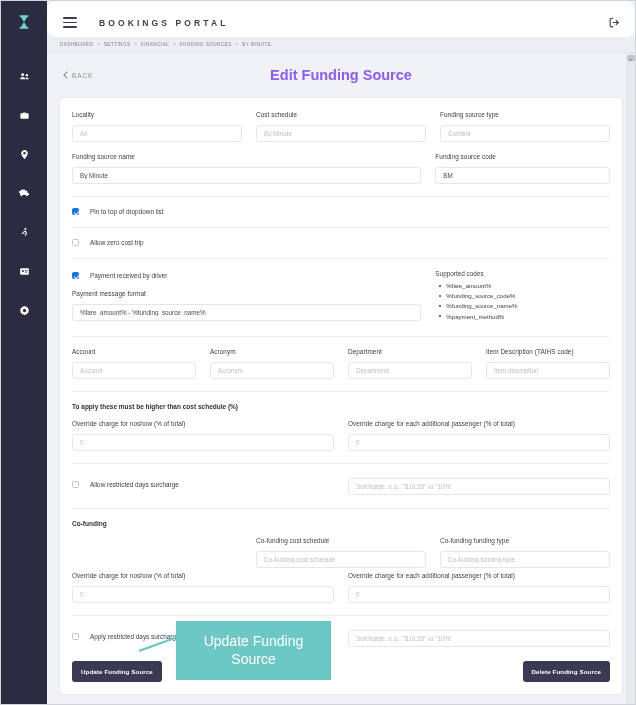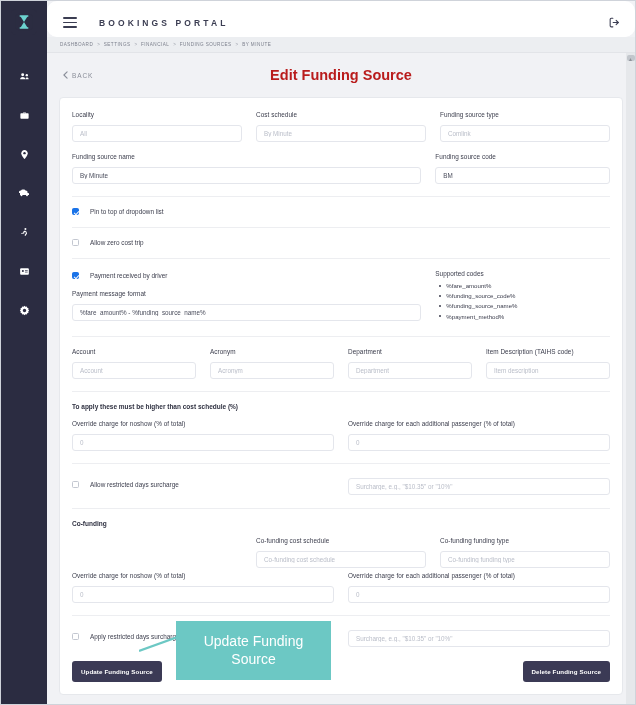--- a/index.html
+++ b/index.html
@@ -125,21 +125,21 @@
     color: #8a8e99;
     text-transform: uppercase;
     cursor: pointer;
   }
   .page-title {
     position: absolute;
     left: 0; right: 0;
     text-align: center;
     font-size: 14.5px;
     font-weight: bold;
-    color: #b91c1c;
+    color: #8b5cf6;
   }
 
   .card {
     background: #ffffff;
     border: 1px solid #e6e8ec;
     border-radius: 4px;
     padding: 13px 12px 12px 12px;
     margin-bottom: 10px;
   }
 

